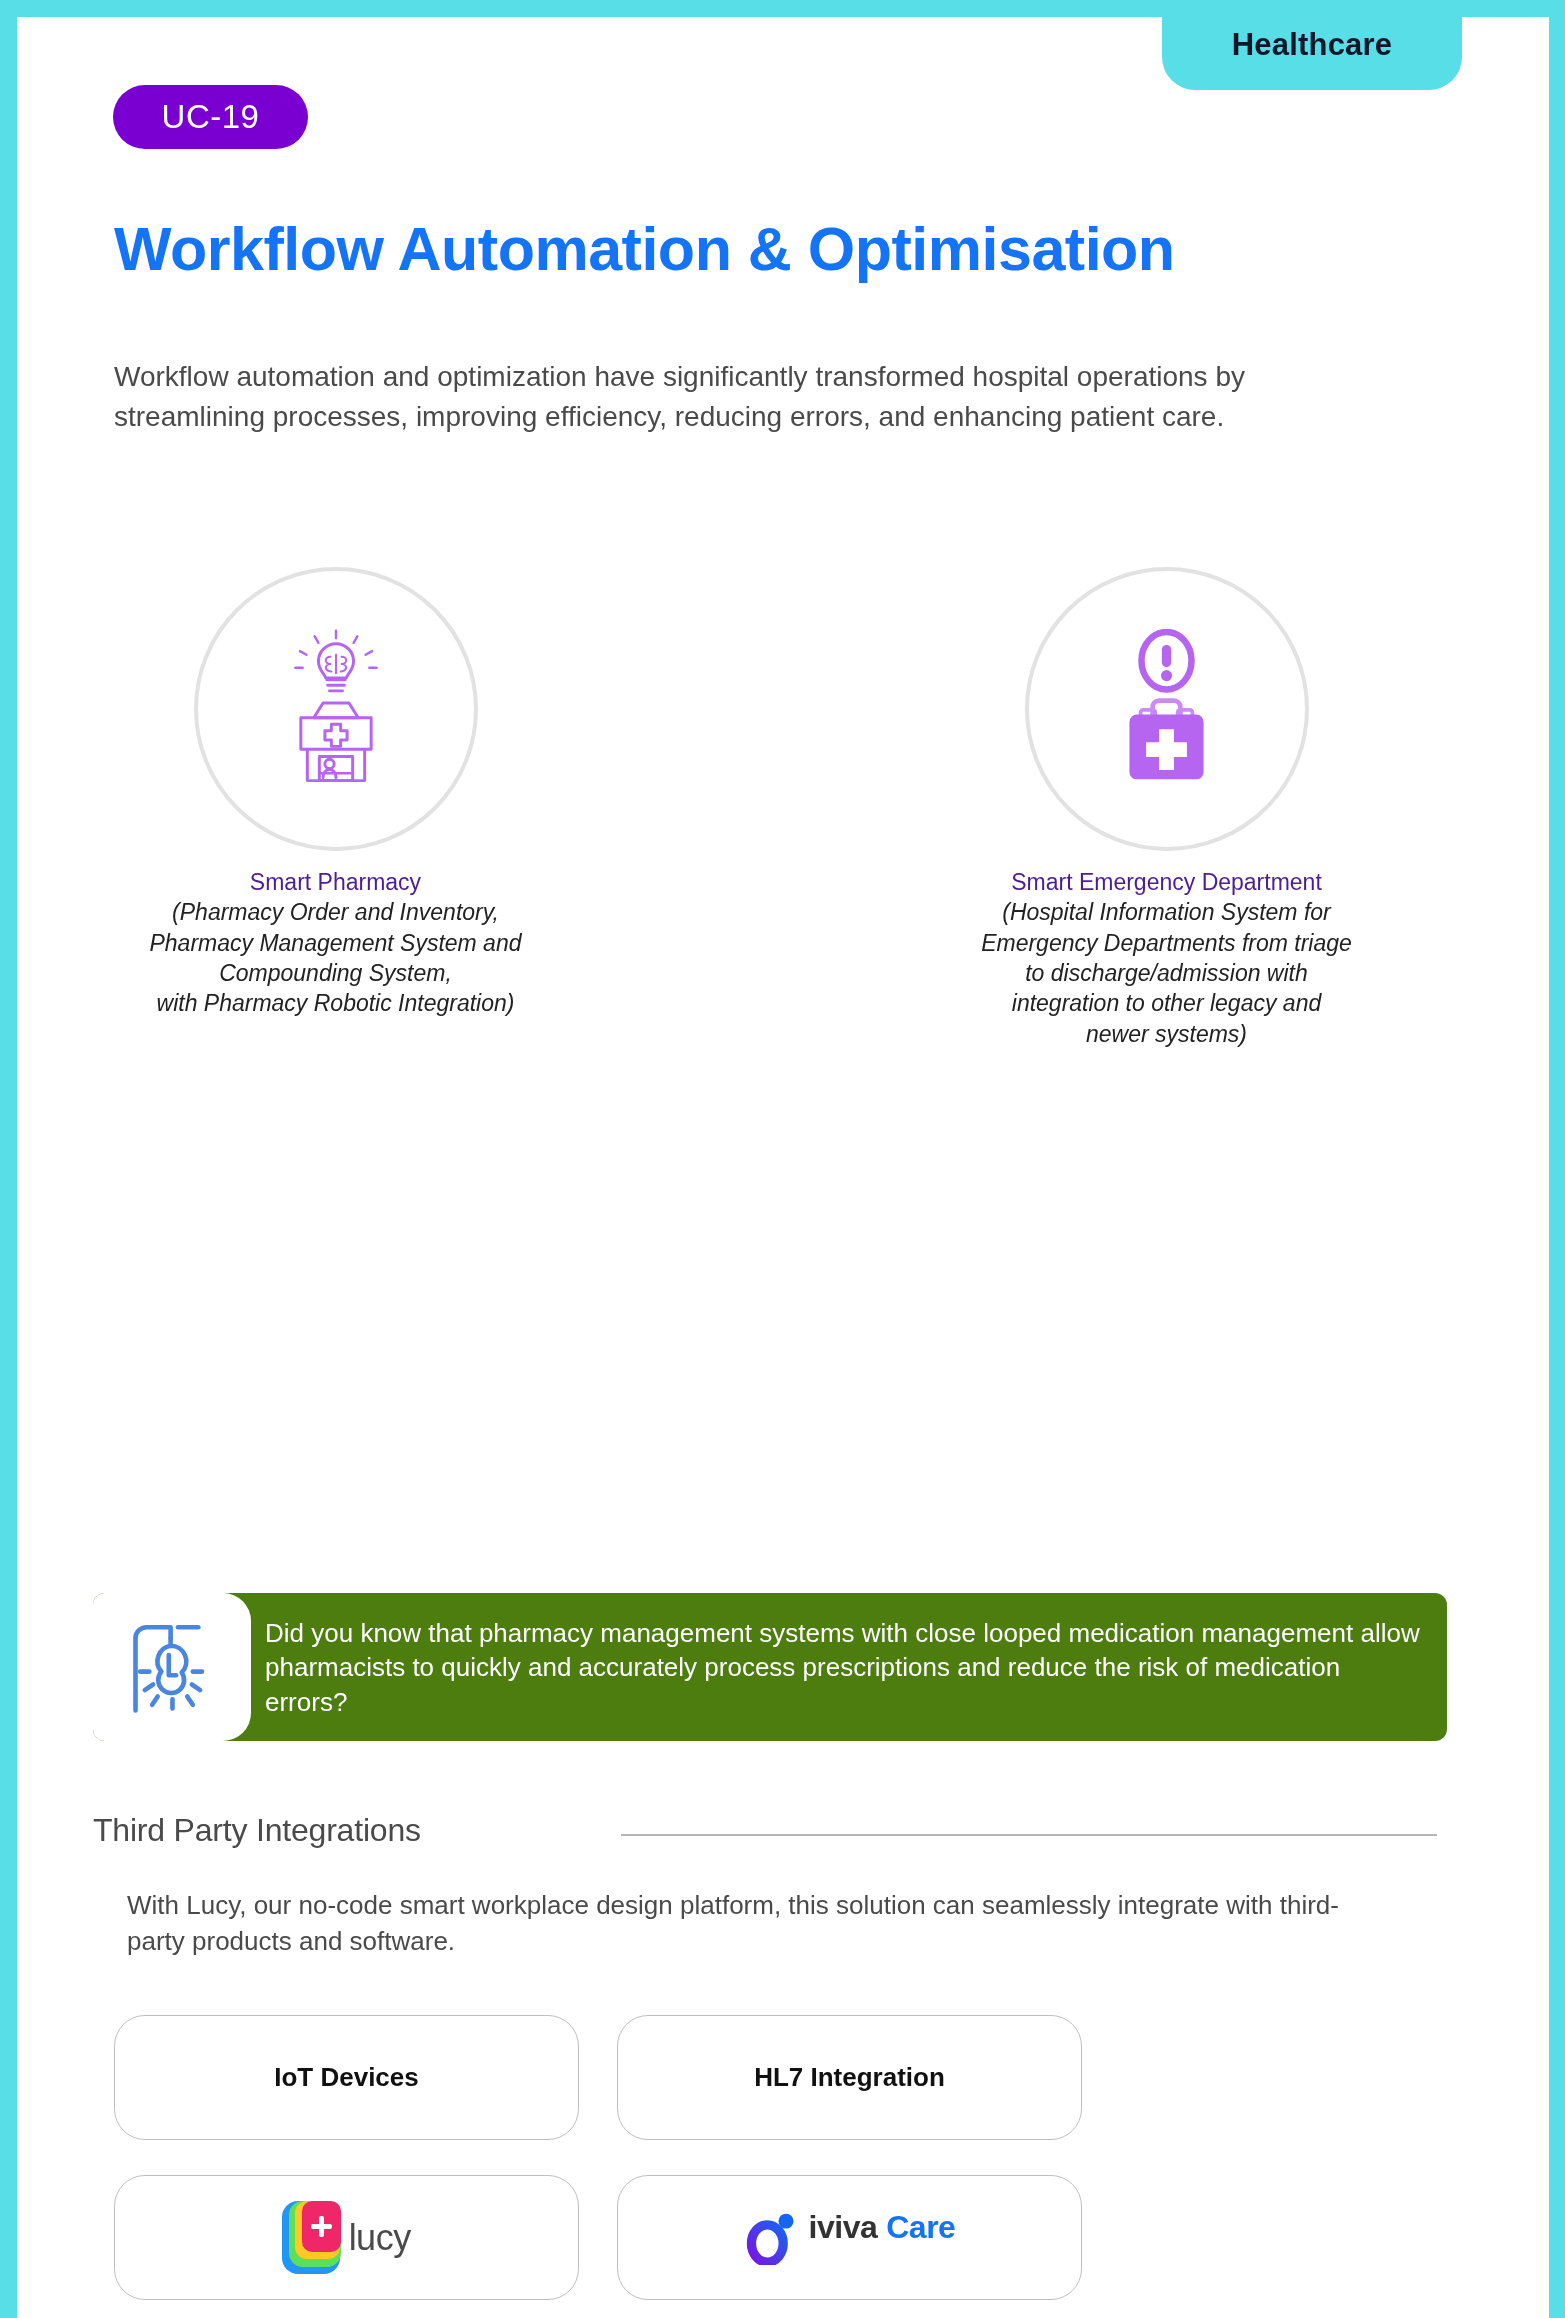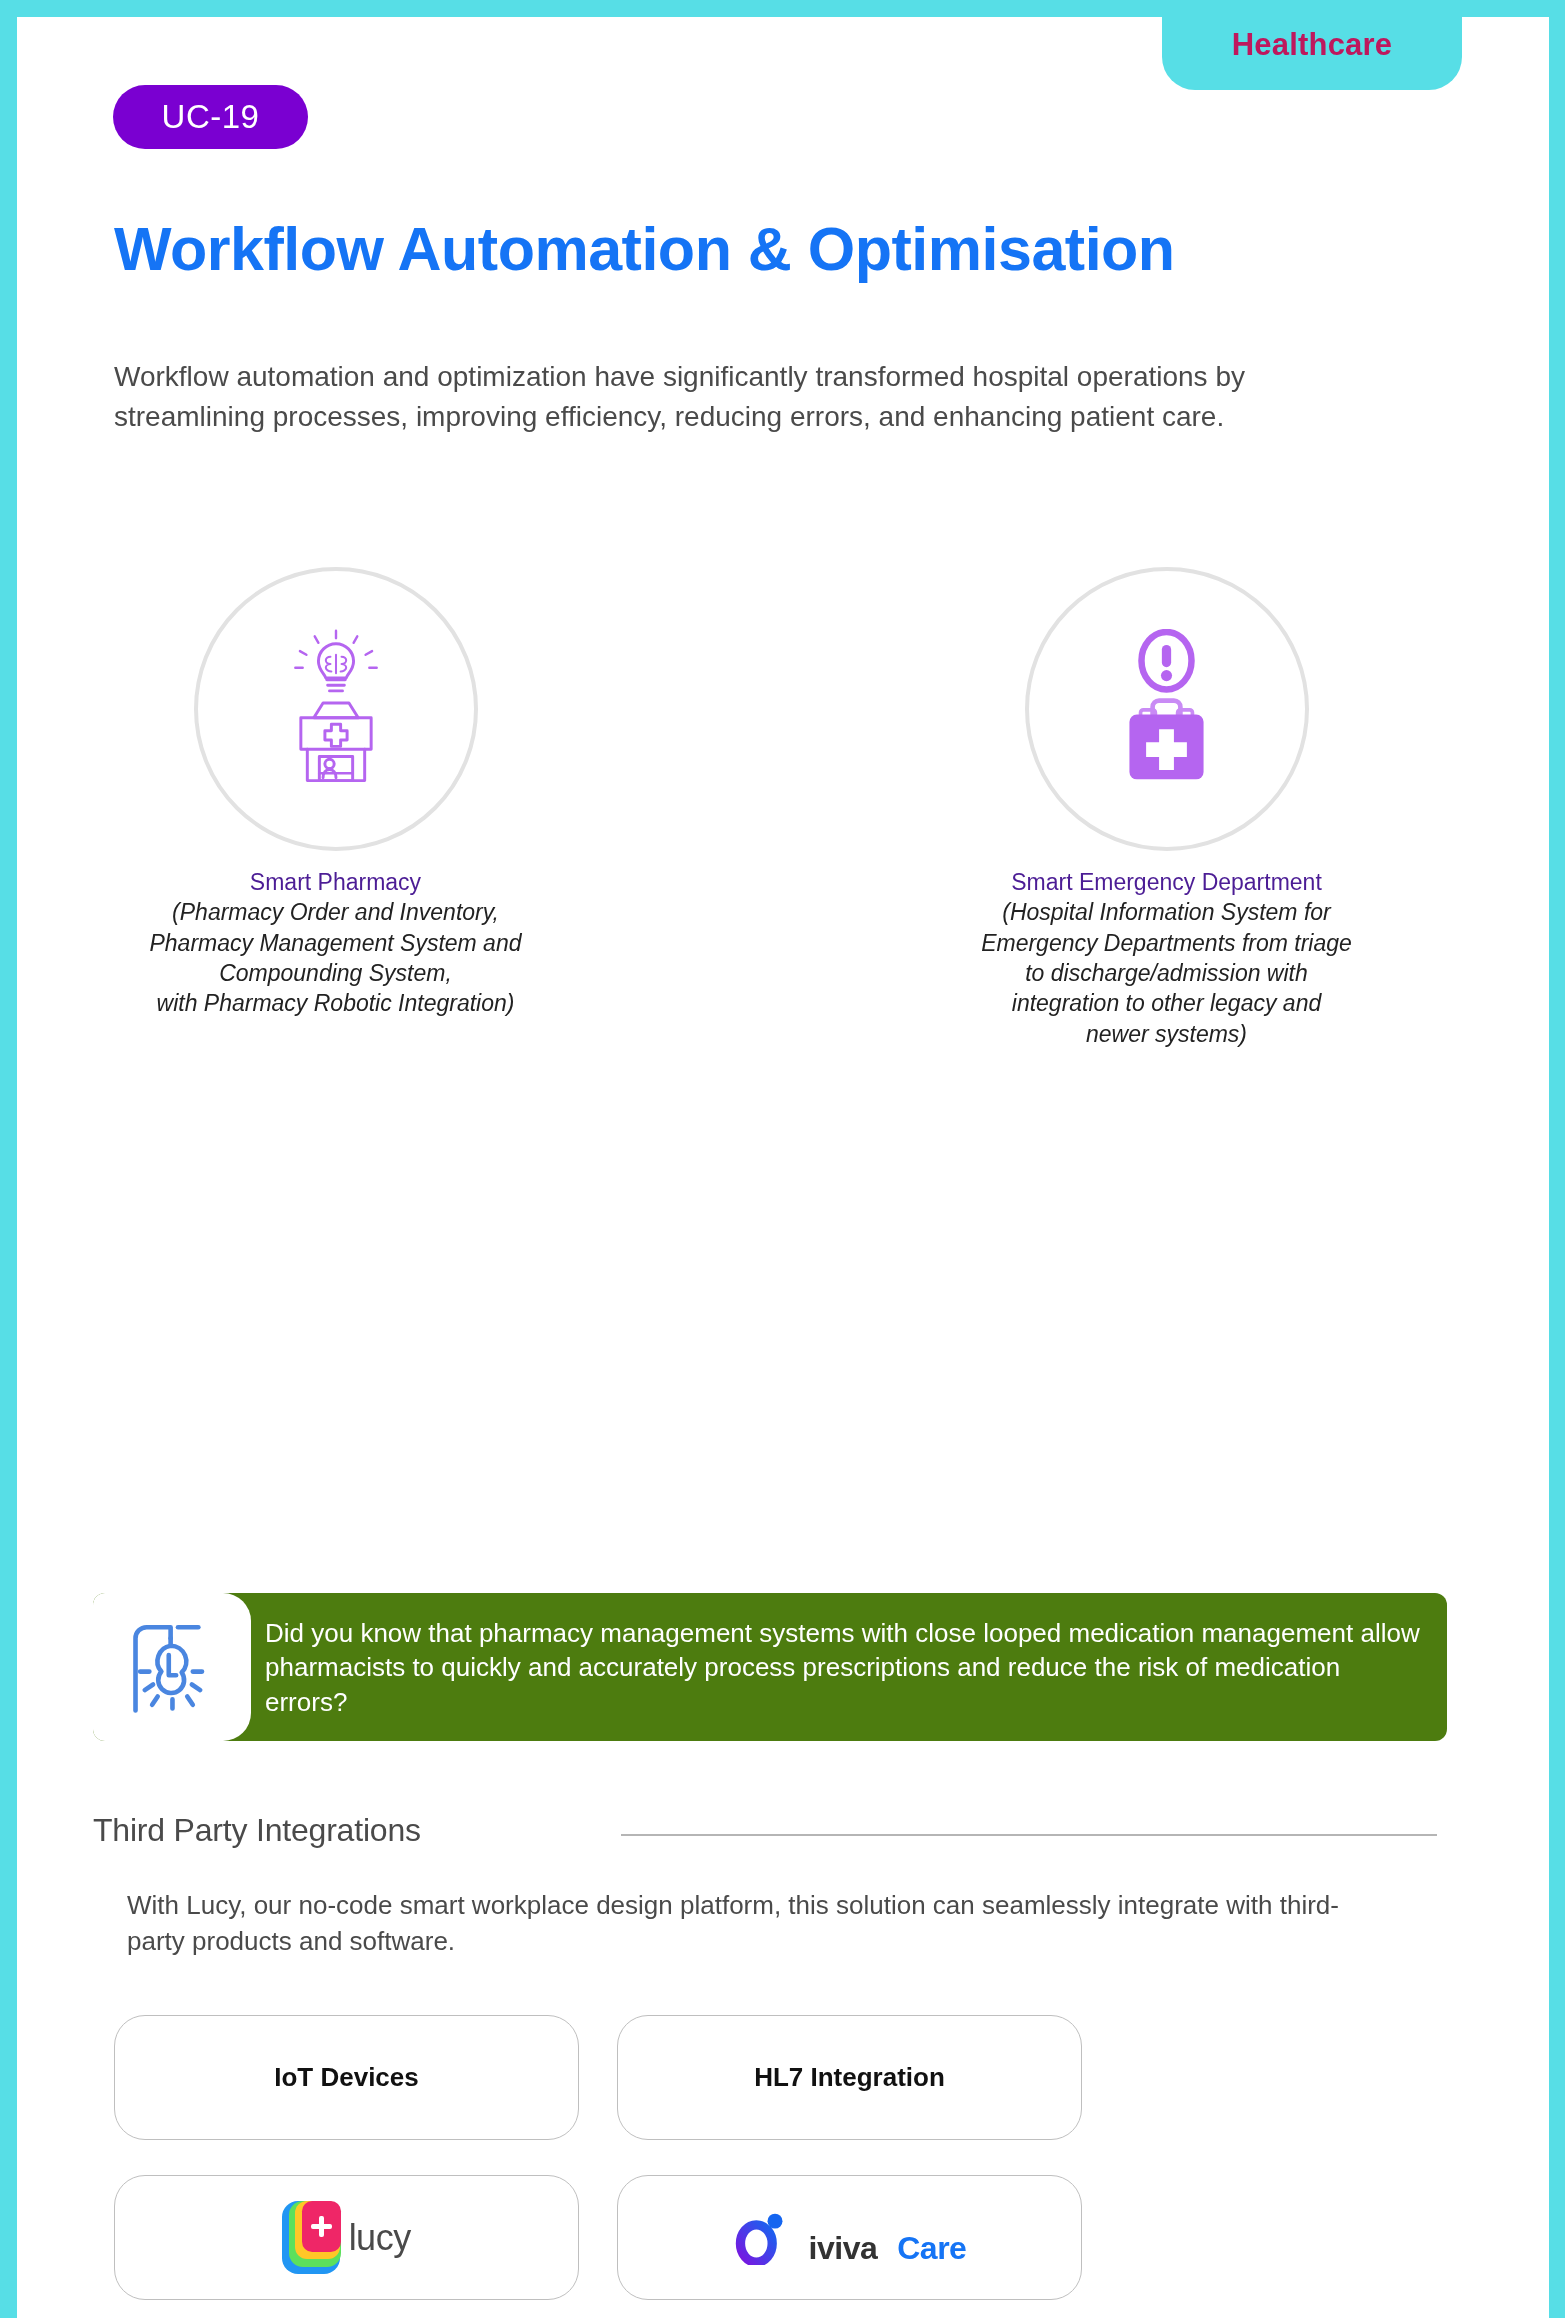--- a/index.html
+++ b/index.html
@@ -27,21 +27,21 @@
     position:absolute;
     left:1162px; top:0px;
     width:300px; height:90px;
     background:#57DEE6;
     border-bottom-left-radius:33px;
     border-bottom-right-radius:33px;
     display:flex; align-items:center; justify-content:center;
     z-index:5;
   }
   #healthcare-tab span{
-    color:#be185d;
+    color:#0f172a;
     font-size:31px;
     font-weight:bold;
     letter-spacing:0.2px;
   }
   
   #uc-badge{
     position:absolute;
     left:113px; top:85px;
     width:195px; height:64px;
     background:#7A00D1;
@@ -184,21 +184,21 @@
   .lucy-mark .l2{ position:absolute; left:6.5px; top:0px; width:52px; height:66px; background:#5CE05C; border-radius:14px; }
   .lucy-mark .l3{ position:absolute; left:13px; top:0px; width:45px; height:58px; background:#FFC727; border-radius:12px; }
   .lucy-mark .l4{ position:absolute; left:19.5px; top:0px; width:39px; height:51px; background:#EF2667; border-radius:10.2px;
                   display:flex; align-items:center; justify-content:center; }
   .lucy-mark .l4 .plus{ position:relative; width:21.3px; height:21.3px; }
   .lucy-mark .l4 .plus:before{ content:""; position:absolute; left:8.3px; top:0; width:4.6px; height:21.3px; background:#fff; border-radius:1.9px; }
   .lucy-mark .l4 .plus:after { content:""; position:absolute; top:8.3px; left:0; width:21.3px; height:4.6px; background:#fff; border-radius:1.9px; }
   .lucy-word{ color:#4A4A4A; font-size:36px; font-weight:500; letter-spacing:-0.5px; }
 
   
-  .iviva-logo{ display:flex; align-items:flex-end; gap:20px; }
+  .iviva-logo{ display:flex; align-items:flex-start; gap:9px; }
   .iviva-word1{ color:#333; font-size:32px; font-weight:bold; letter-spacing:-0.5px; }
   .iviva-word2{ color:#1574F5; font-size:32px; font-weight:bold; letter-spacing:-0.5px; }
 </style>
 </head>
 <body>
 
 <div id="poster">
   <div id="sheet"></div>
 
   <div id="healthcare-tab">

